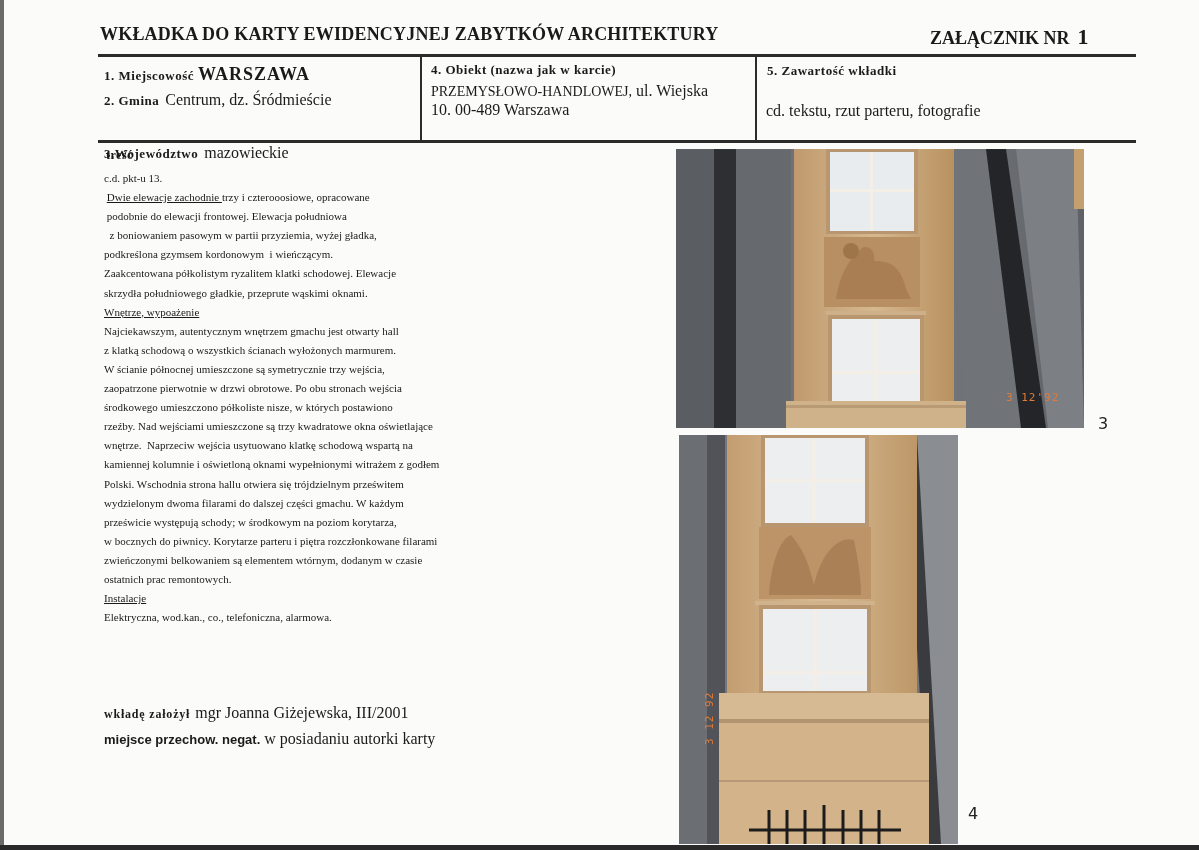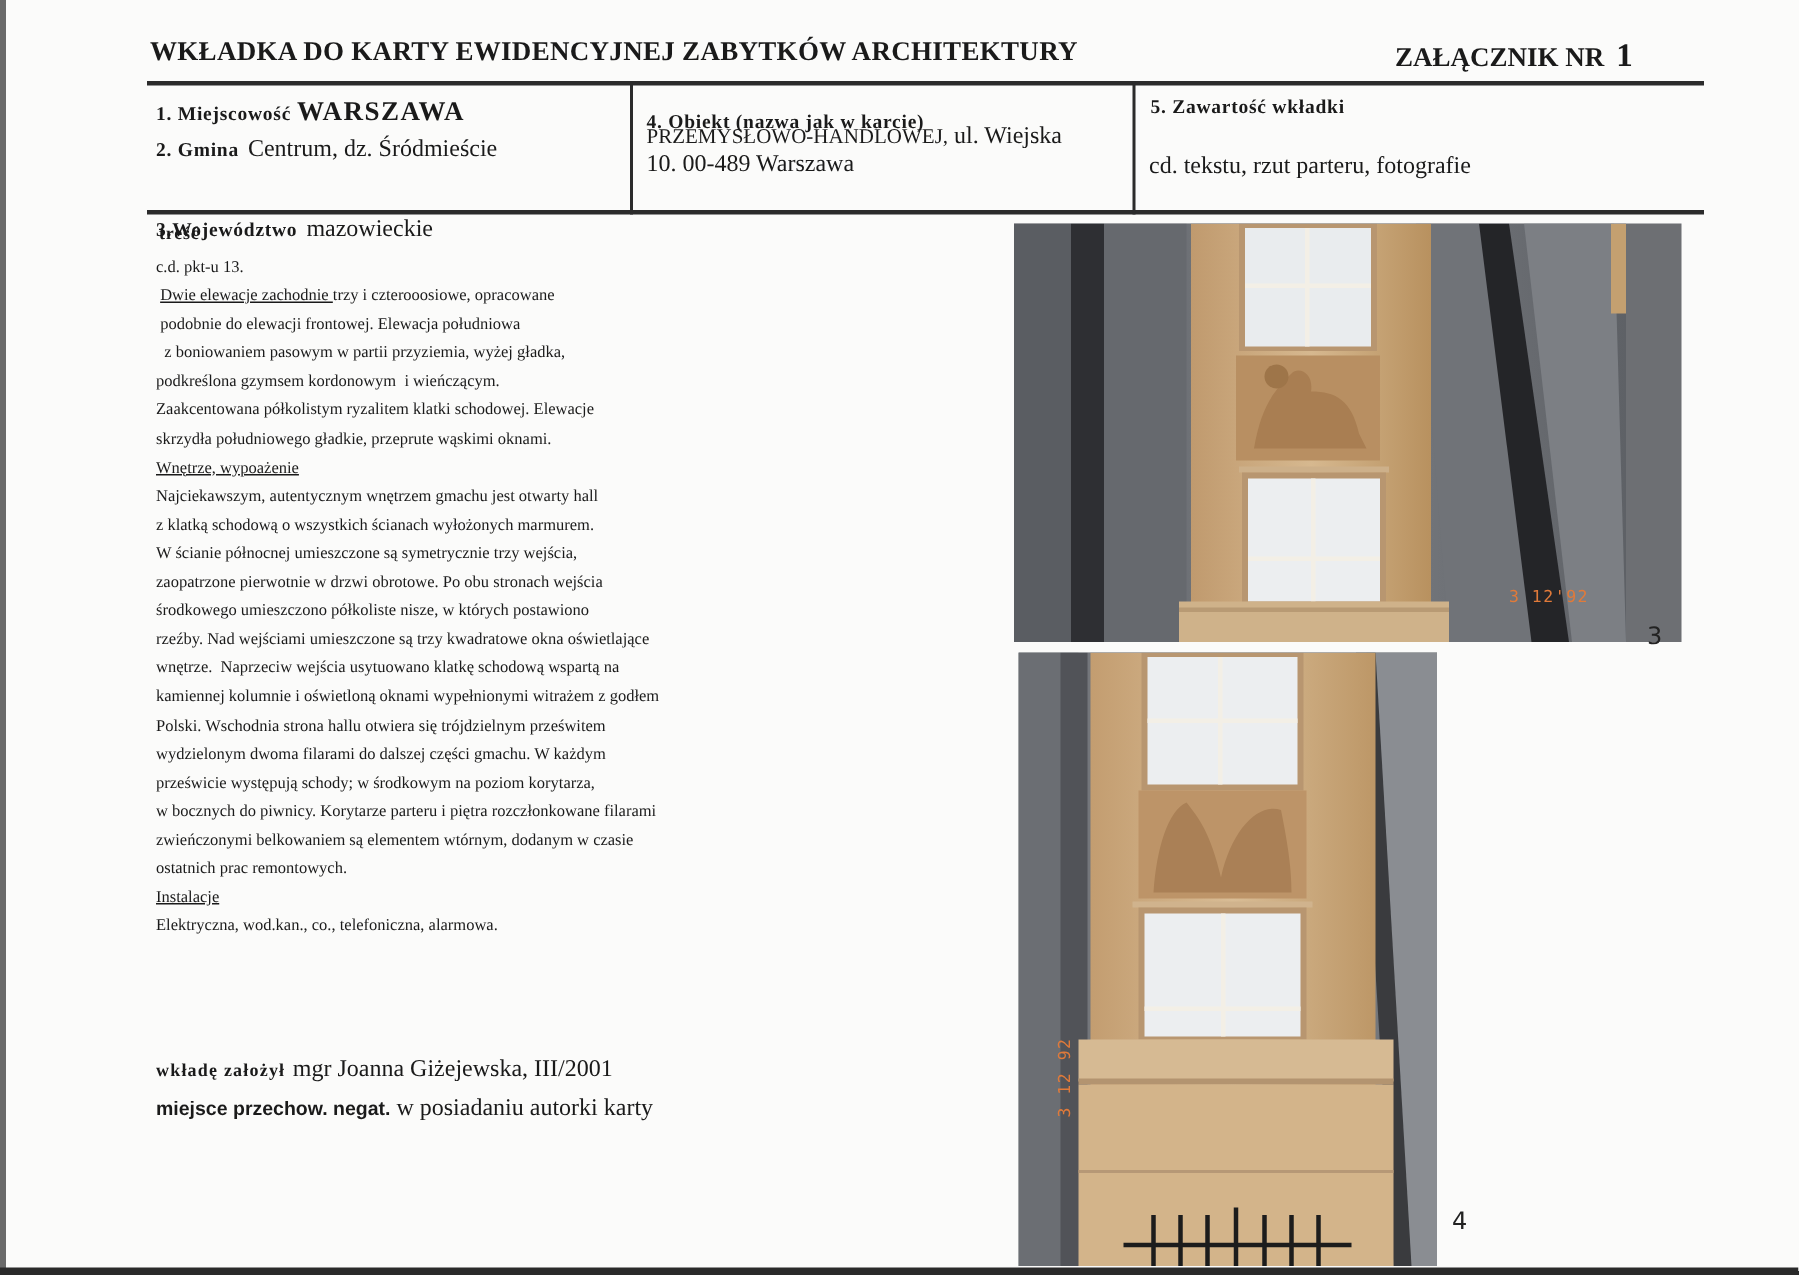--- a/index.html
+++ b/index.html
@@ -17,40 +17,40 @@
   .vline { position: absolute; width: 2px; background: #2b2b2b; }
 
   .cell-label { font-weight: bold; font-size: 13px; letter-spacing: 0.5px; }
   .f1 { position: absolute; left: 104px; top: 64px; font-size: 13px; }
   .f1 .big { font-size: 18px; font-weight: bold; letter-spacing: 1px; margin-left: 4px; }
   .f2 { position: absolute; left: 104px; top: 91px; }
   .f2 .val { font-size: 16px; margin-left: 6px; }
   .f3 { position: absolute; left: 104px; top: 116px; margin-top: 28px; }
   .f3 .val { font-size: 16px; margin-left: 6px; }
 
-  .f4-label { position: absolute; left: 431px; top: 73px; }
+  .f4-label { position: absolute; left: 431px; top: 62px; }
   .f4-value { position: absolute; left: 431px; top: 82px; width: 320px; font-size: 14px; line-height: 18px; }
   .f4-value .l2 { font-size: 14px; }
   .f4-value .l2 .big, .f4-value .l3 { font-size: 16px; }
 
   .f5-label { position: absolute; left: 767px; top: 63px; }
   .f5-value { position: absolute; left: 766px; top: 102px; font-size: 16px; }
 
   .tresc { position: absolute; left: 106px; top: 148px; font-size: 12px; font-weight: bold; letter-spacing: 0.5px; }
   .body-text { position: absolute; left: 104px; top: 169px; width: 530px; font-size: 11px; line-height: 19.1px; white-space: pre; }
   .body-text .line { display: block; height: 19.1px; }
   .u { text-decoration: underline; text-align: right; }
 
   .footer1 { position: absolute; left: 104px; top: 704px; font-size: 16px; }
   .footer1 .lbl { font-size: 12px; font-weight: bold; letter-spacing: 0.8px; margin-right: 5px; }
   .footer2 { position: absolute; left: 104px; top: 730px; font-size: 16px; }
   .footer2 .lbl { font-family: "Liberation Sans", sans-serif; font-size: 13px; font-weight: bold; margin-right: 4px; }
 
   .photo { position: absolute; overflow: hidden; background: #6d6f73; }
-  .photo3 { left: 676px; top: 149px; width: 445px; height: 279px; }
+  .photo3 { left: 676px; top: 149px; width: 408px; height: 279px; }
   .photo4 { left: 679px; top: 435px; width: 279px; height: 409px; }
   .photo-num { position: absolute; font-family: "DejaVu Sans", sans-serif; font-size: 16px; color: #222; }
   .date-stamp { position: absolute; font-family: "DejaVu Sans Mono", monospace; font-size: 11px; color: #e07a3a; letter-spacing: 1px; }
 </style>
 </head>
 <body>
 
 <div class="left-edge"></div>
 <div class="bottom-edge"></div>
 

